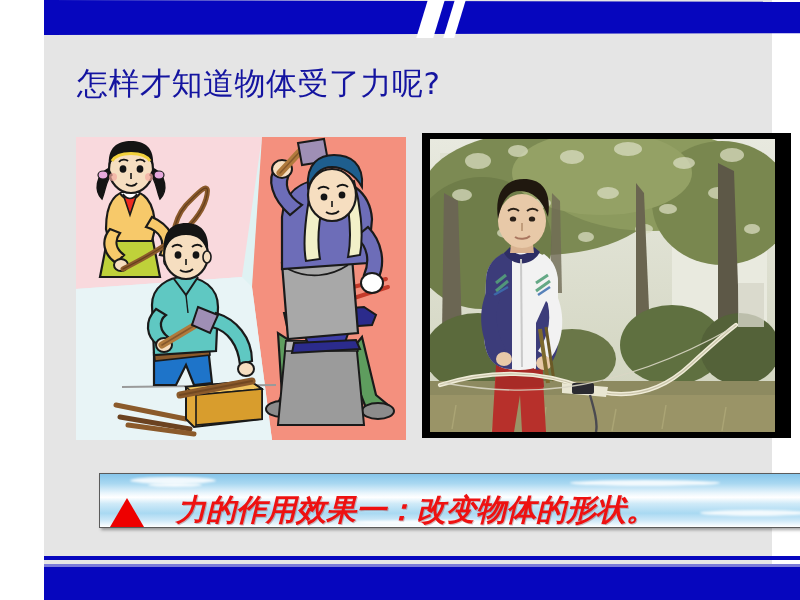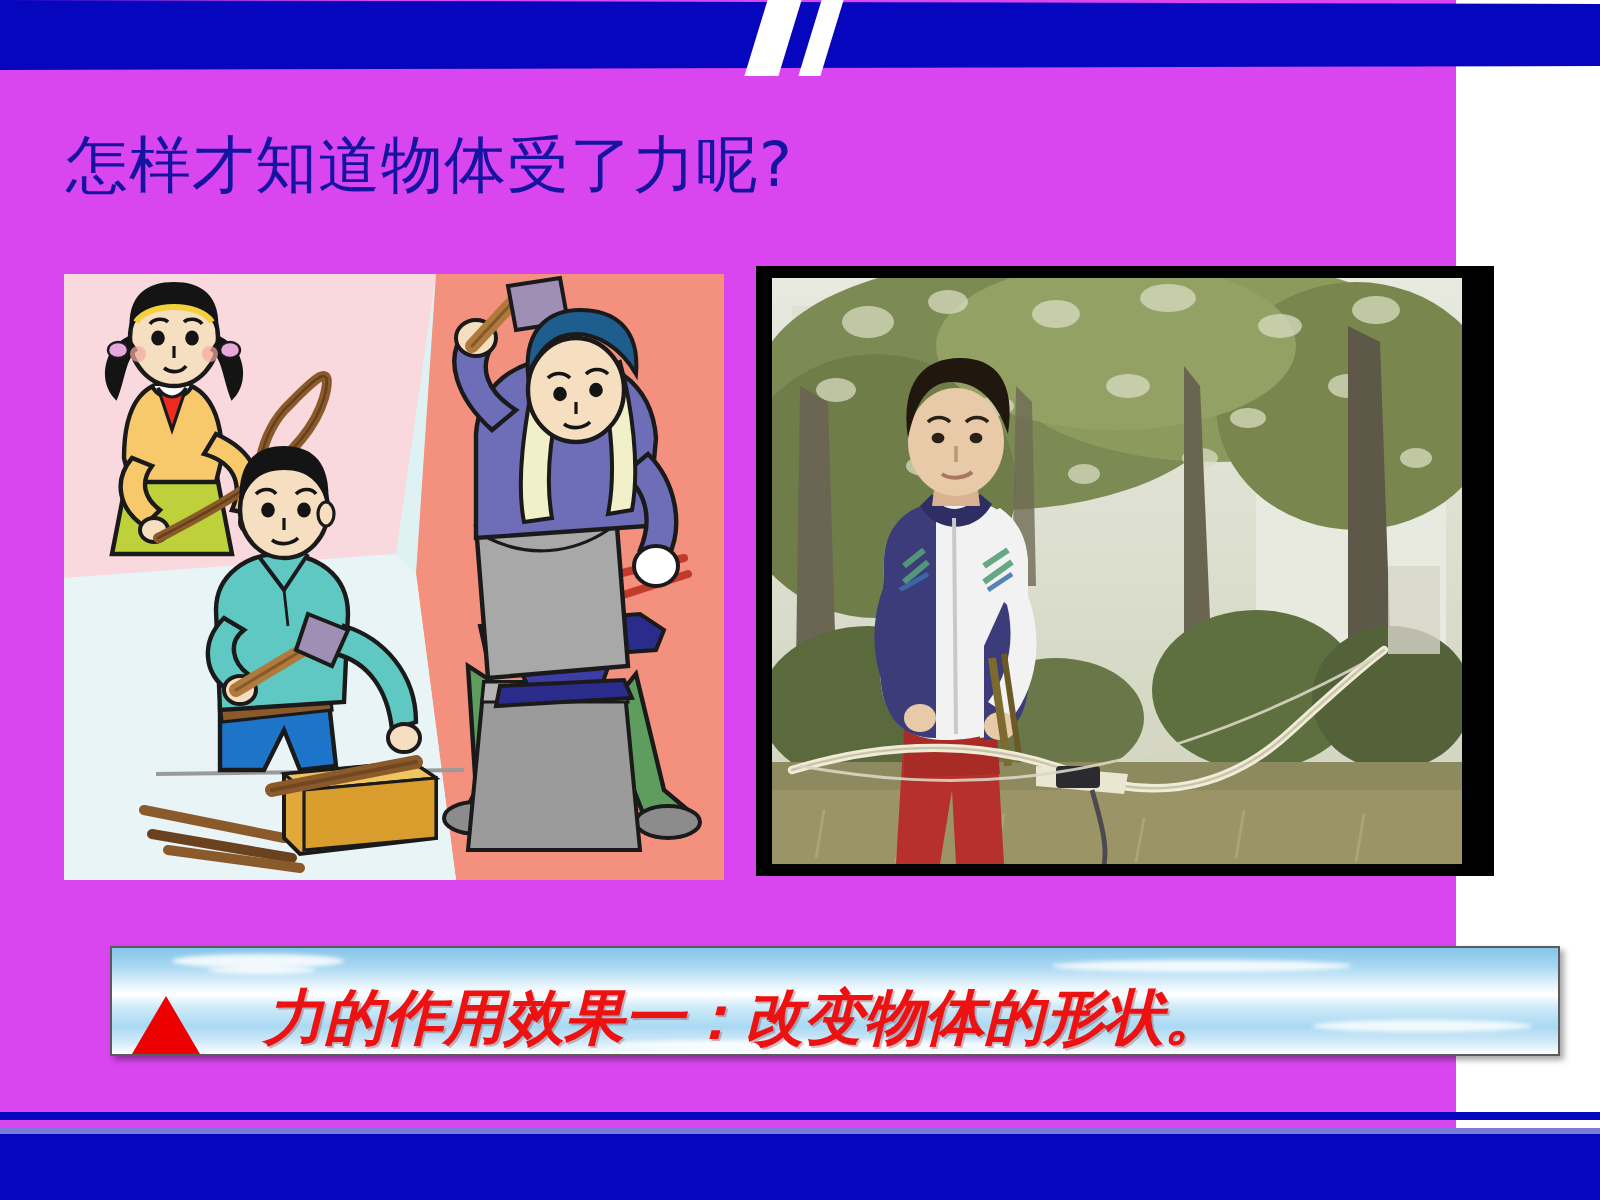--- a/index.html
+++ b/index.html
@@ -5,21 +5,22 @@
   * { box-sizing: border-box; margin: 0; padding: 0; }
   html, body {
     width: 800px; height: 600px;
     background: #ffffff;
     font-family: "Liberation Sans", sans-serif;
     overflow: hidden;
   }
   #slide {
     position: relative;
     width: 728px; height: 600px;
-    background: #d946ef;
+    background: #e5e5e5;
+    margin-left: 44px;
   }
 
   
   .top-band {
     position: absolute; left: 0; top: 0;
     width: 800px; height: 38px;
     overflow: hidden;
   }
   .top-band .bar {
     position: absolute; left: -10px; top: 0;

